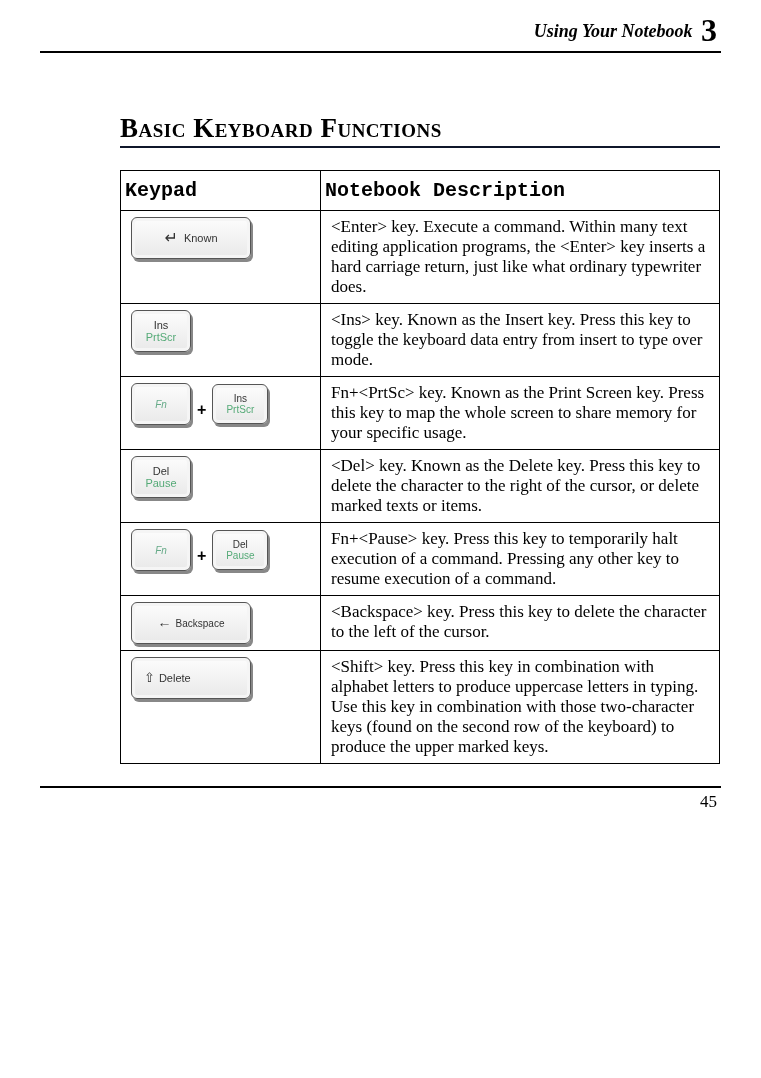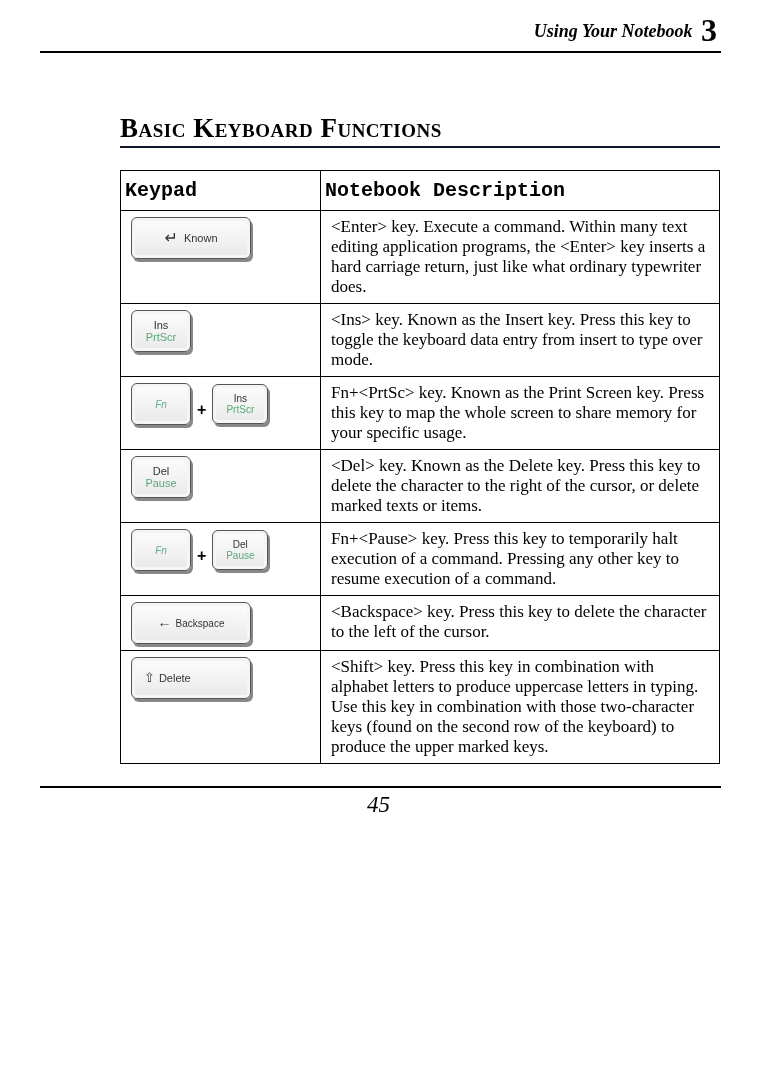--- a/index.html
+++ b/index.html
@@ -110,24 +110,23 @@
   }
   .shift-arrow {
     font-size: 13px;
   }
   .bottom-rule {
     border: none;
     border-top: 2px solid #000;
     margin: 22px 0 4px 0;
   }
   .pagenum {
-    text-align: center;
-    font-size: 23px;
+    text-align: right;
+    font-size: 17px;
     padding-right: 4px;
-    font-style: italic;
   }
 </style>
 </head>
 <body>
 
 <div class="page">
 
   <div class="running-head">
     <span>Using Your Notebook</span>
     <span class="chapnum">3</span>

